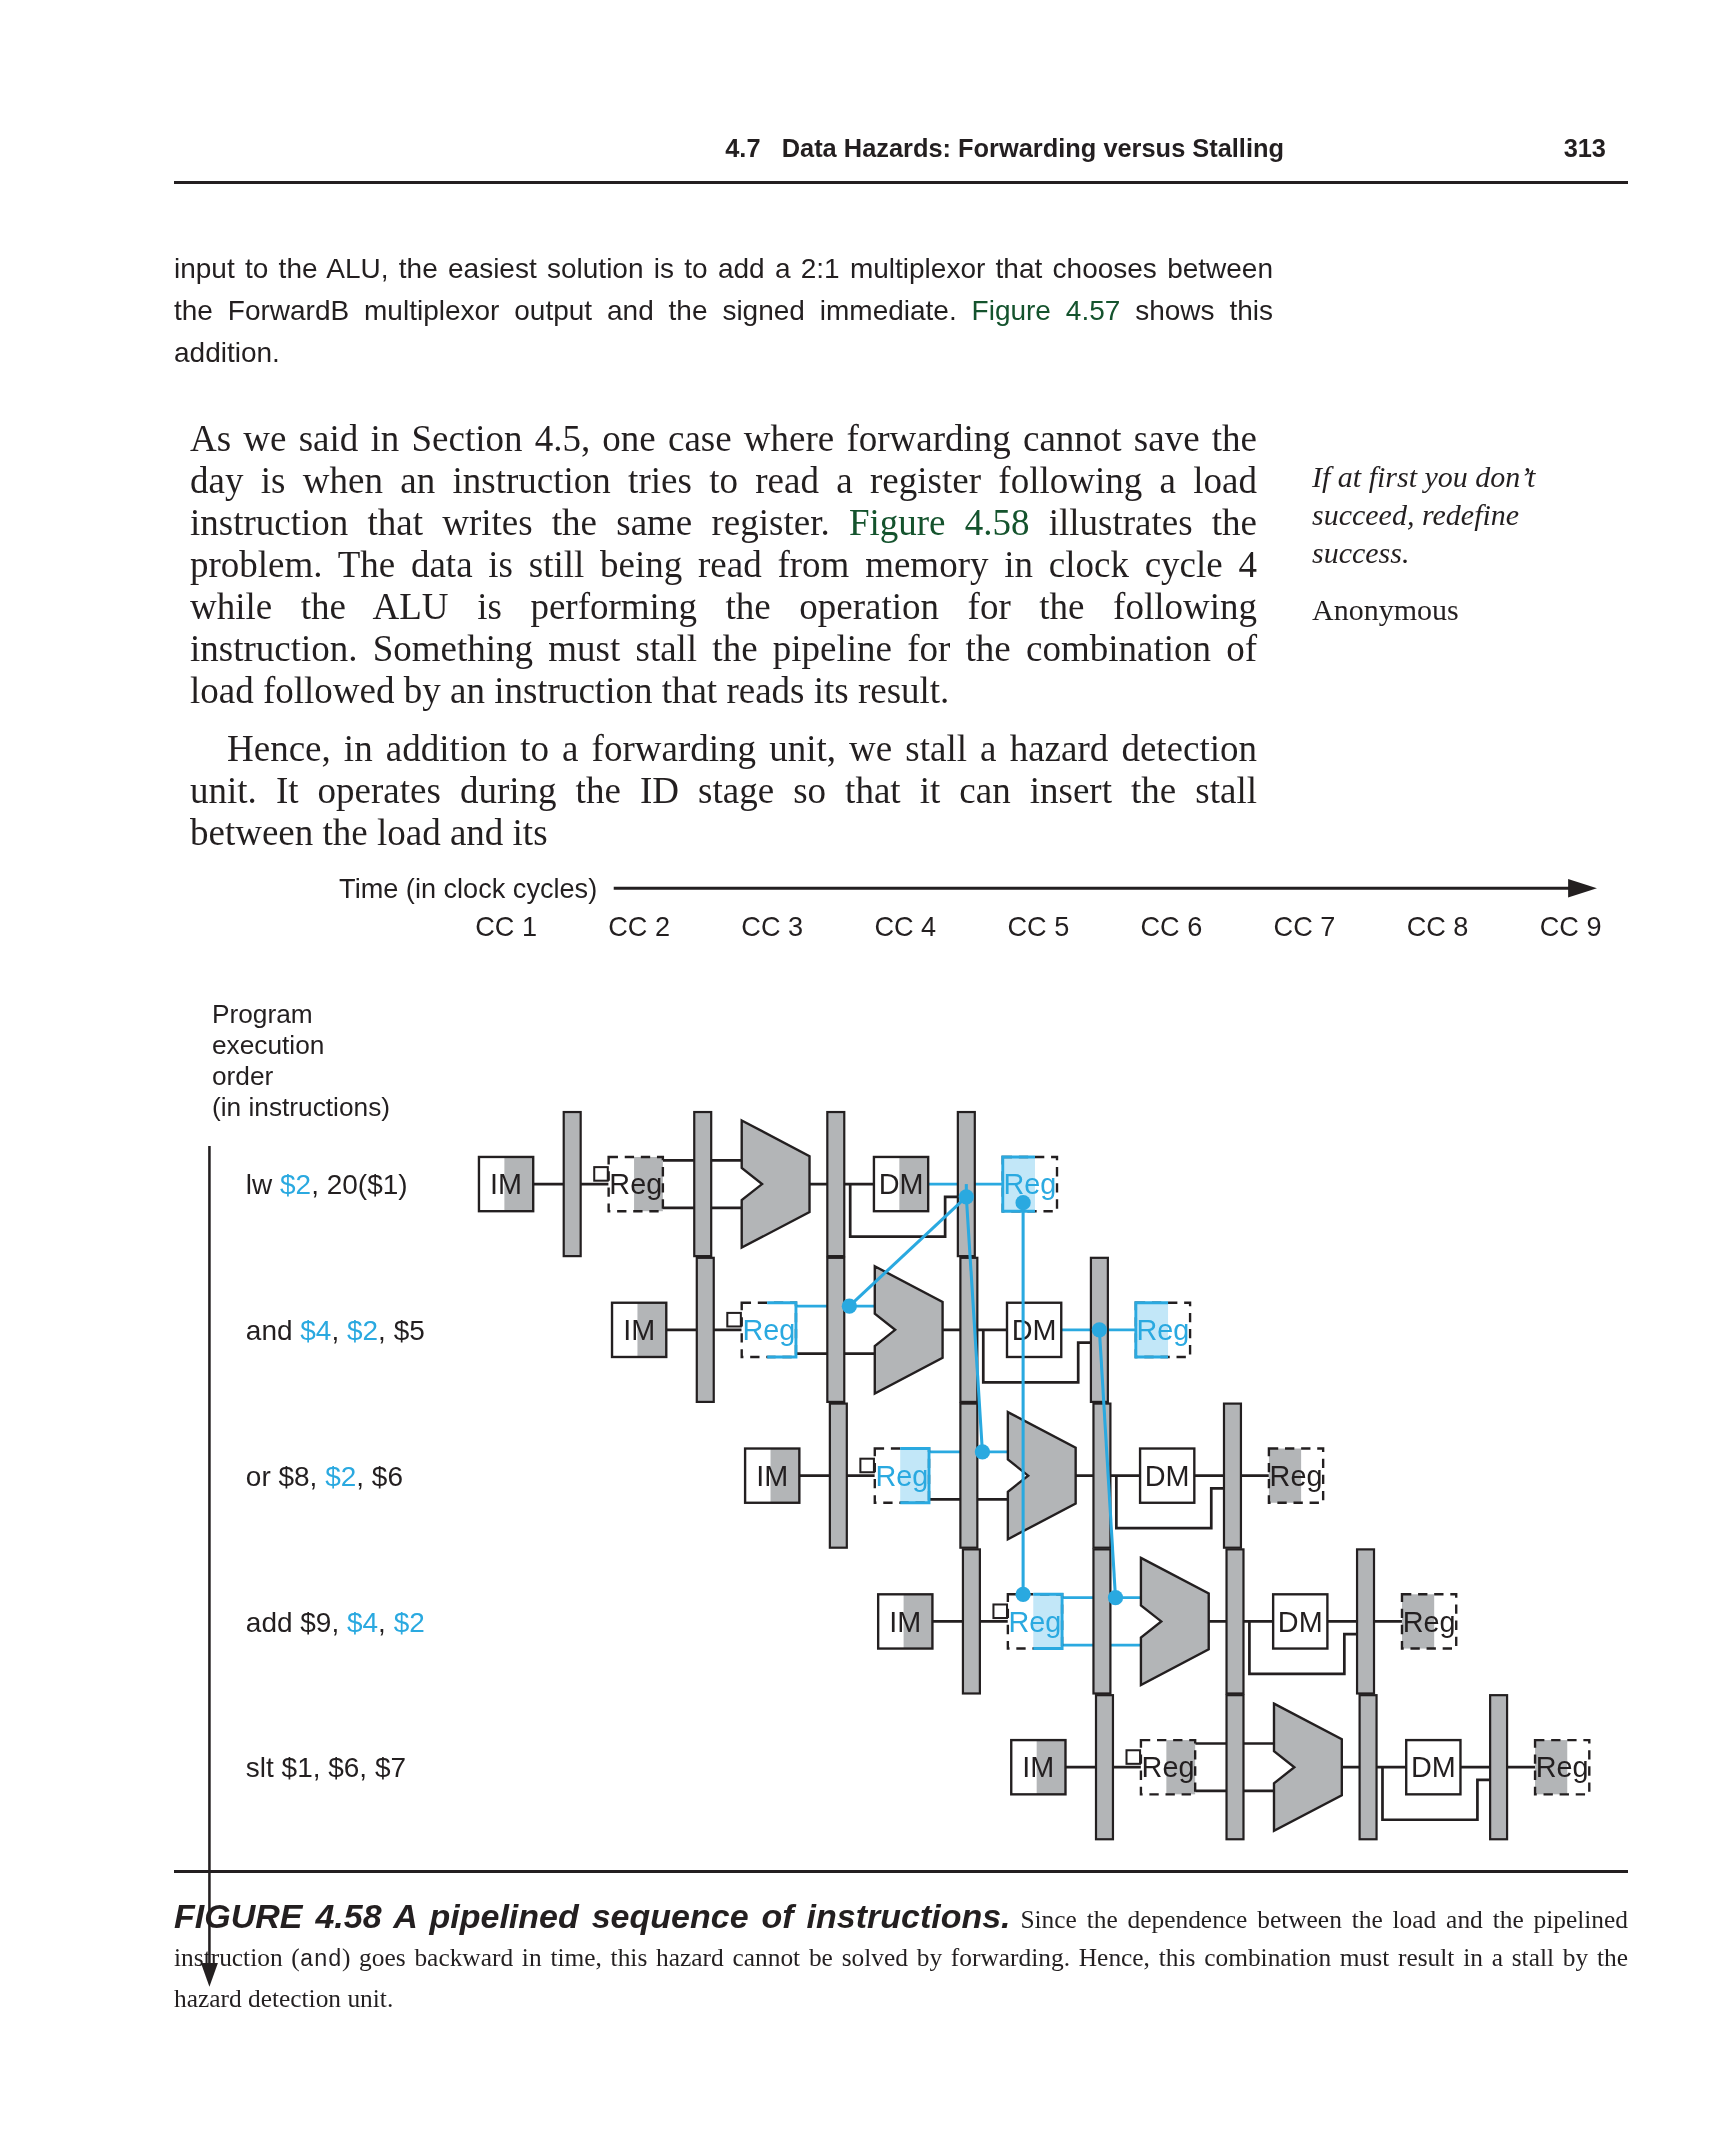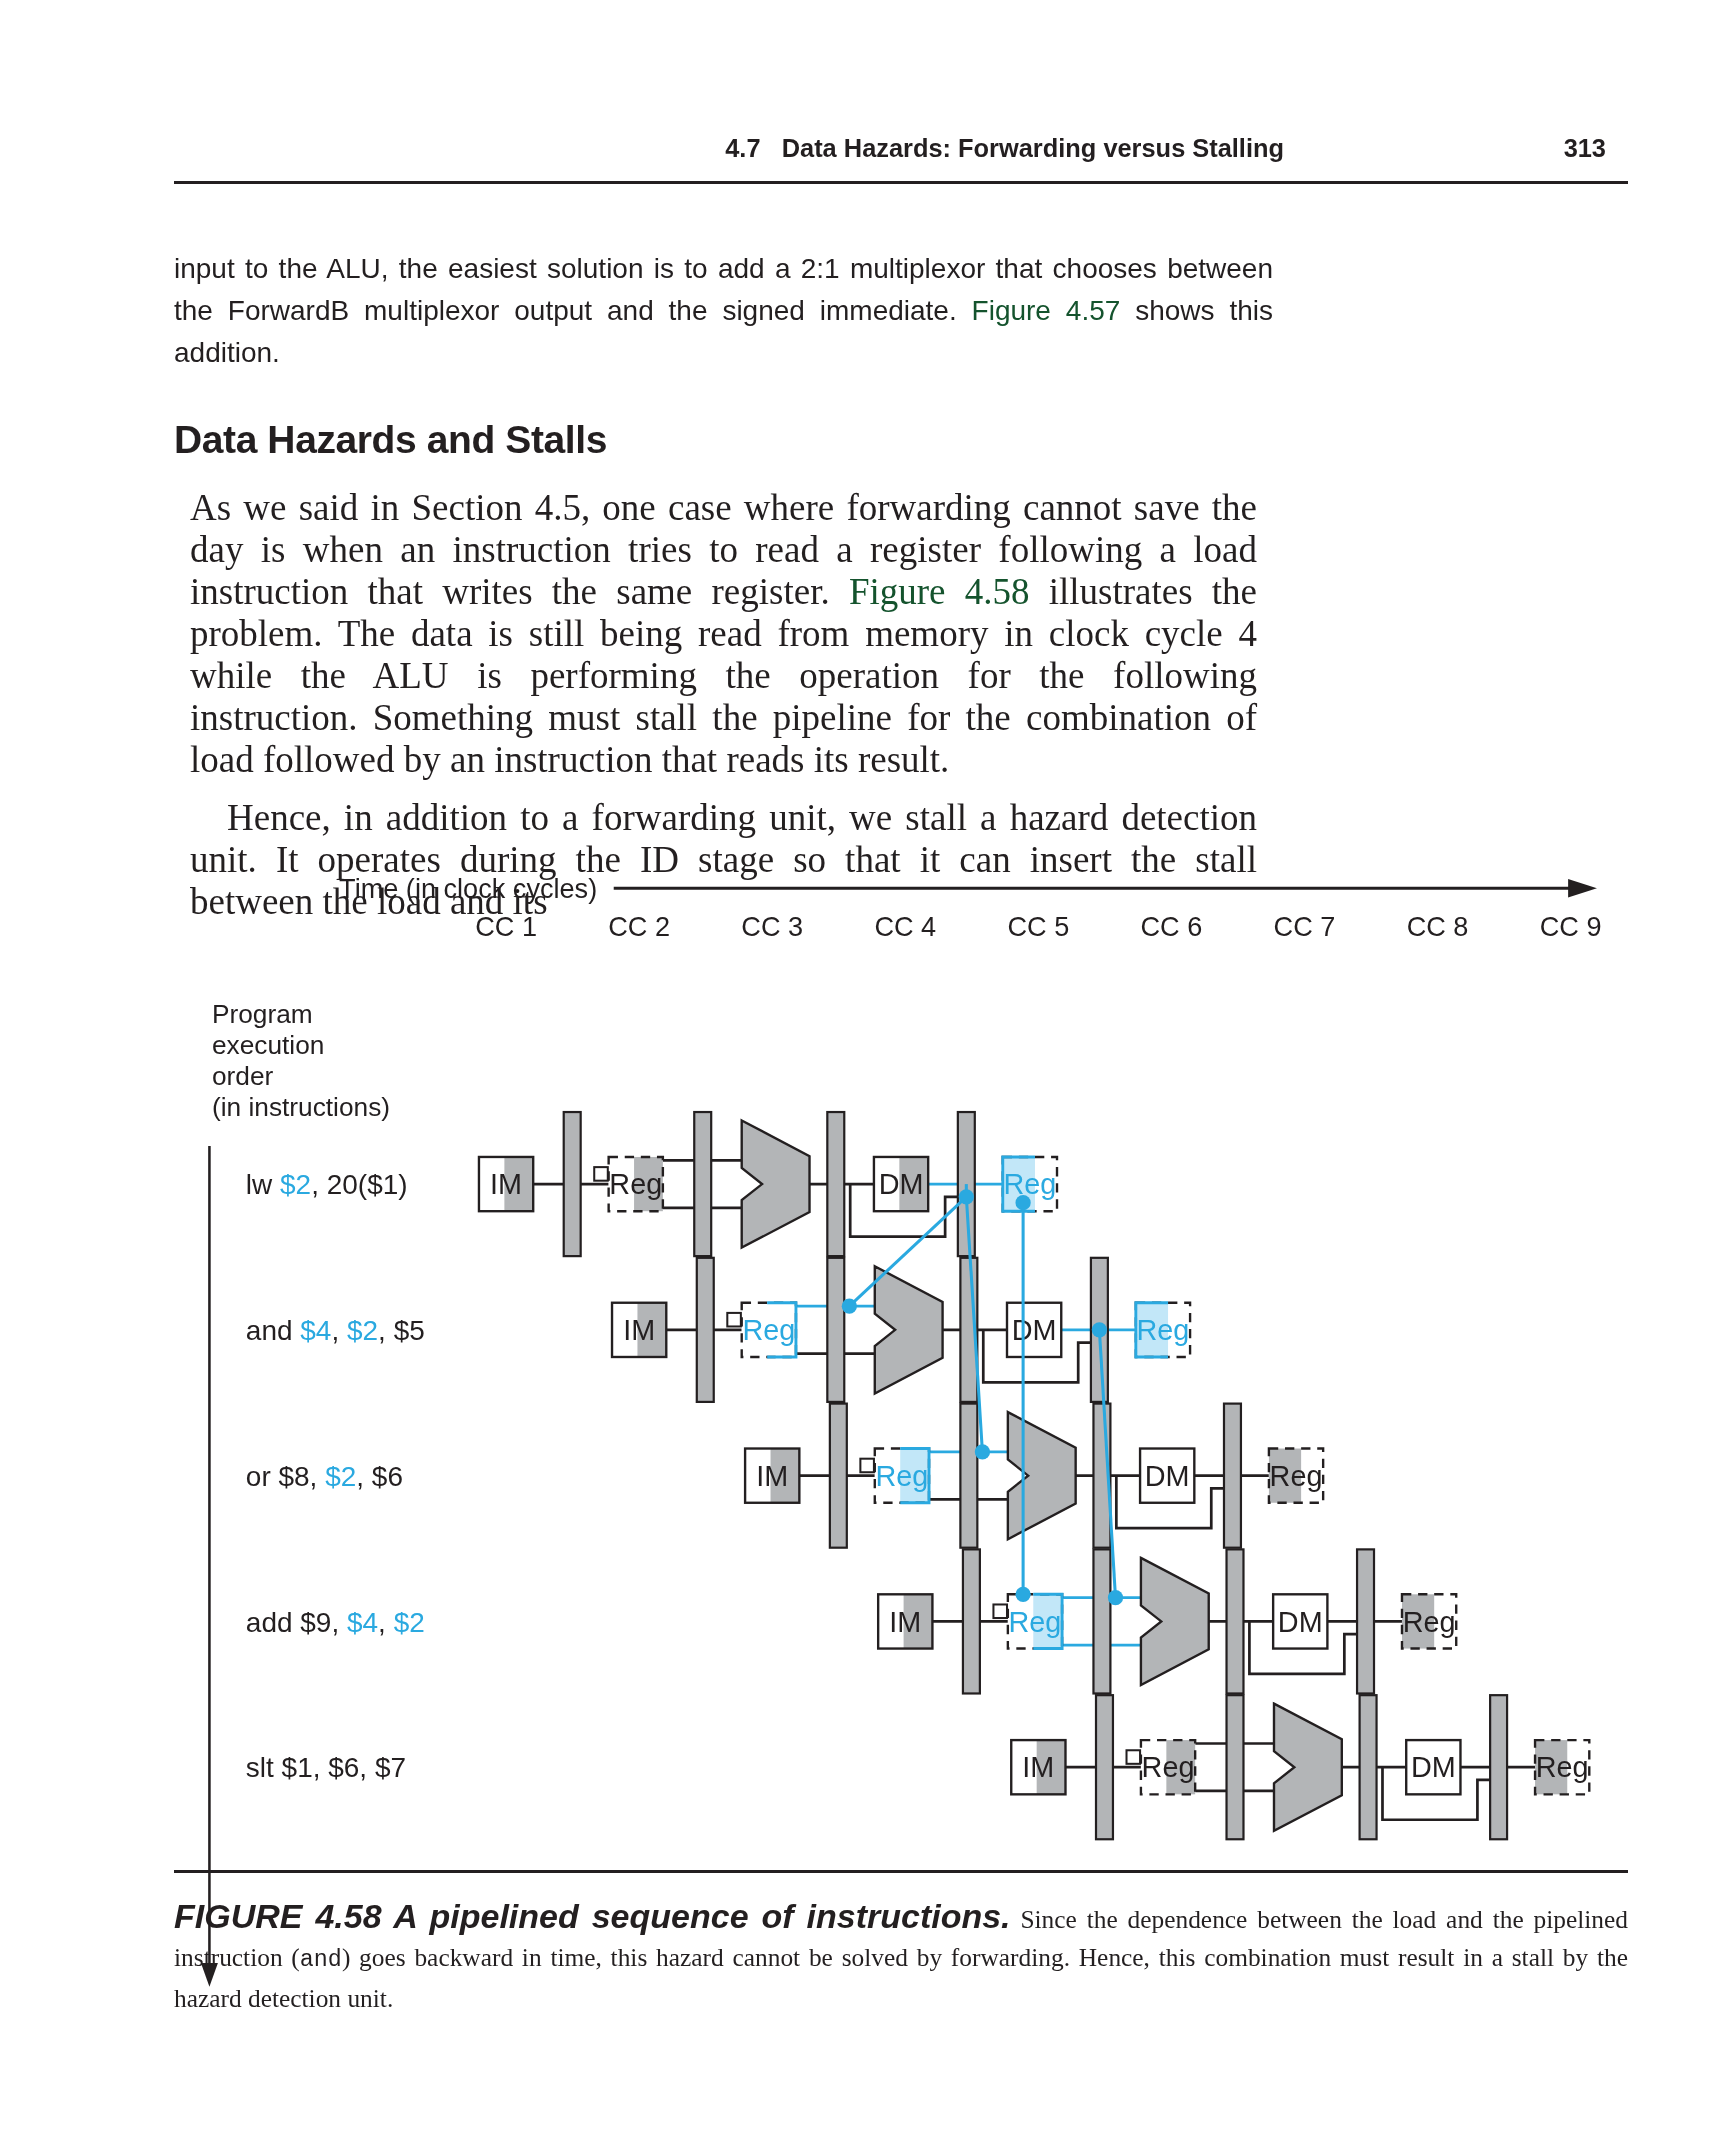--- a/index.html
+++ b/index.html
@@ -37,25 +37,30 @@
 <body>
 
 <div class="page">
 
   <div class="abs running-head head-title"><span>4.7</span>&nbsp;&nbsp;&nbsp;<span>Data Hazards: Forwarding versus Stalling</span></div>
   <div class="abs running-head head-num">313</div>
   <div class="abs head-rule"></div>
 
   <div class="abs text-col">
     <p class="intro"><span>input to the ALU, the easiest solution is to add a 2:1 multiplexor that chooses between the ForwardB multiplexor output and the signed immediate. </span><span class="blue">Figure 4.57</span><span> shows this addition.</span></p>
-    <h2 class="section">Data Hazards and Stalls</h2>
     <p class="bodyp"><span>As we said in Section 4.5, one case where forwarding cannot save the day is when an instruction tries to read a register following a load instruction that writes the same register. </span><span class="blue">Figure 4.58</span><span> illustrates the problem. The data is still being read from memory in clock cycle 4 while the ALU is performing the operation for the following instruction. Something must stall the pipeline for the combination of load followed by an instruction that reads its result.</span></p>
     <p class="bodyp indent"><span>Hence, in addition to a forwarding unit, we stall a </span><span class="italic">hazard detection unit</span><span>. It operates during the ID stage so that it can insert the stall between the load and its</span></p>
   </div>
 
+  <div class="abs margin-quote">
+    <div>If at first you don’t</div>
+    <div>succeed, redefine</div>
+    <div>success.</div>
+    <div class="margin-attr">Anonymous</div>
+  </div>
 
   <svg id="figure-svg" class="abs" style="left:0;top:0;" width="1736" height="2141" viewBox="0 0 2048 2526">
       <g>
         <text x="400" y="1060" font-size="32" fill="#231f20" text-anchor="start">Time (in clock cycles)</text>
         <line x1="724" y1="1048" x2="1856" y2="1048" stroke="#231f20" stroke-width="3.5"></line>
         <polygon points="1884,1048 1850,1037 1850,1059" fill="#231f20"></polygon>
         <text x="597" y="1104" font-size="32" fill="#231f20" text-anchor="middle">CC 1</text>
         <text x="754" y="1104" font-size="32" fill="#231f20" text-anchor="middle">CC 2</text>
         <text x="911" y="1104" font-size="32" fill="#231f20" text-anchor="middle">CC 3</text>
         <text x="1068" y="1104" font-size="32" fill="#231f20" text-anchor="middle">CC 4</text>

